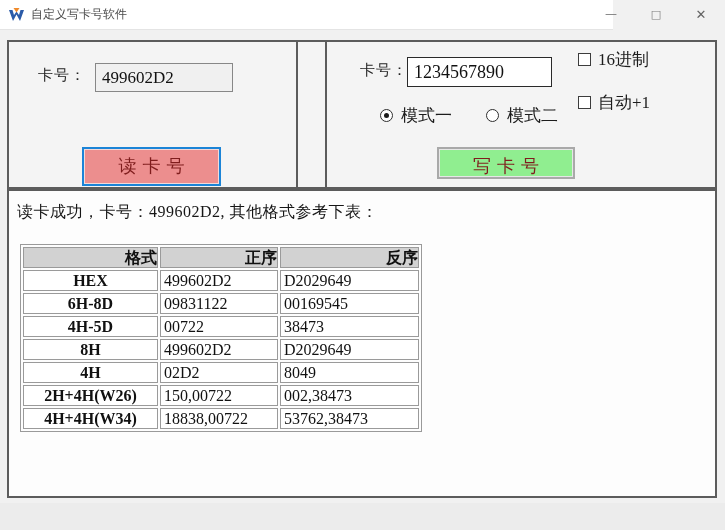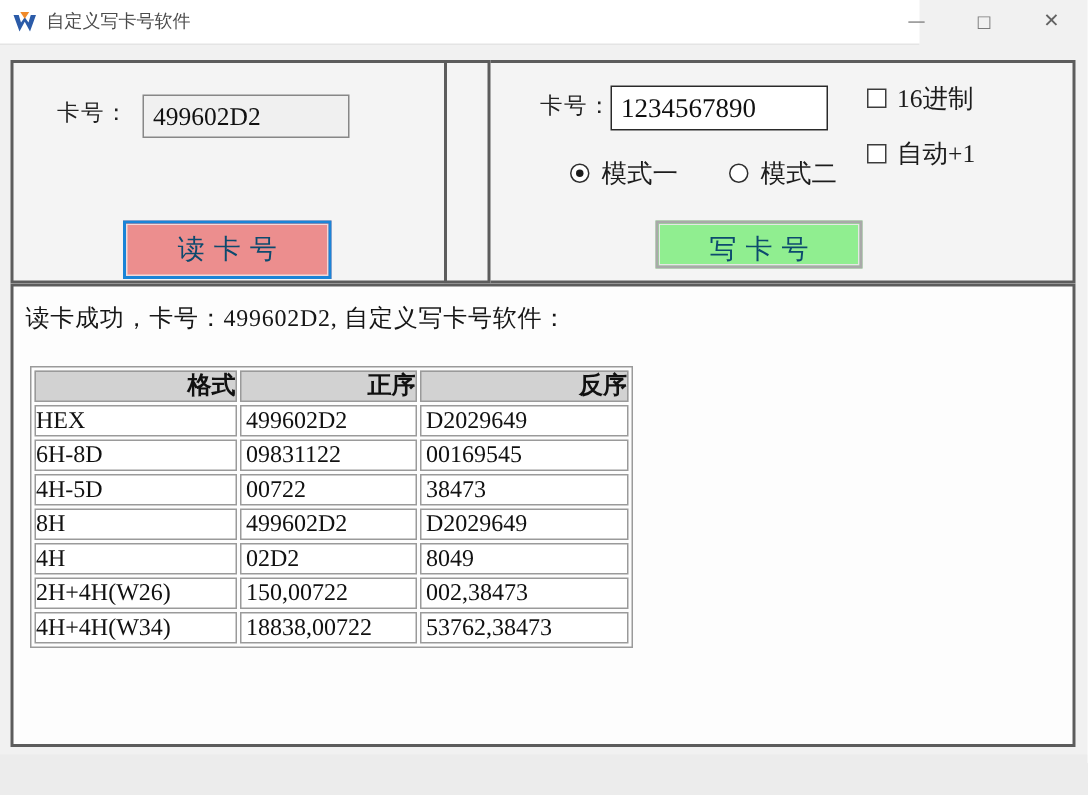--- a/index.html
+++ b/index.html
@@ -52,42 +52,42 @@
   .in-read {
     left:95px; top:63px; width:138px; height:29px;
     background:#f0f0f0; border:1px solid #878787;
   }
   .in-write {
     left:407px; top:57px; width:145px; height:30px; font-size:18px;
     background:#ffffff; border:1px solid #2a2a2a;
   }
   
   .checkrow { position:absolute; display:flex; align-items:center; gap:7px; }
-  .cb-hex  { left:578px; top:54px; }
+  .cb-hex  { left:578px; top:48px; }
   .cb-auto { left:578px; top:91px; }
   .cbox {
     width:13px; height:13px; border:1px solid #3c3c3c; background:#fff; flex:0 0 auto;
   }
   .check-label { font-size:17px; color:#1c1c1c; }
   .radiorow { position:absolute; display:flex; align-items:center; gap:8px; }
   .rd-mode1 { left:380px; top:104px; }
   .rd-mode2 { left:486px; top:104px; }
   .rbox {
     width:13px; height:13px; border:1px solid #2e2e2e; border-radius:50%;
     background:#fff; position:relative; flex:0 0 auto;
   }
   .rbox .dot {
     display:none; position:absolute; left:3px; top:3px; width:5px; height:5px;
     border-radius:50%; background:#1c1c1c;
   }
   .rbox.on .dot { display:block; }
   
   .big-btn {
     position:absolute; font-family:"Liberation Serif","DejaVu Serif",serif;
-    font-size:18px; color:#0c4a6e; text-align:center; cursor:pointer;
+    font-size:18px; color:#7f1d1d; text-align:center; cursor:pointer;
     letter-spacing:6px; text-indent:6px;
   }
   .btn-read {
     left:82px; top:147px; width:139px; height:39px; line-height:35px;
     background:#ec8e8e; border:2px solid #1b84d7;
     box-shadow:inset 0 0 0 1px #f2d9d9;
   }
   .btn-write {
     left:437px; top:147px; width:138px; height:32px; line-height:34px;
     background:#90ee90; border:2px solid #a9a9a9;
@@ -104,21 +104,21 @@
   .fmt-table th, .fmt-table td {
     border:1px solid #9a9a9a; height:19px; line-height:19px;
     background:#ffffff; white-space:nowrap; overflow:hidden;
   }
   .fmt-table th {
     background:#d2d2d2; font-weight:bold; text-align:right; font-size:16px;
   }
   .col-fmt { width:135px; }
   .col-fwd { width:118px; }
   .col-rev { width:139px; }
-  td.fmt { font-weight:normal; }
+  td.fmt { font-weight:bold; text-align:center; }
   td.val { text-align:left; padding-left:3px; }
 </style>
 </head>
 <body>
 
 <div class="titlebar">
   <svg class="app-icon" viewBox="0 0 17 17">
     <path d="M1,3 L5,14 L8.5,7.5 L12,14 L16,3 L12.5,3 L11,8 L8.5,4.5 L6,8 L4.5,3 Z" fill="#2b5ba8"></path>
     <path d="M5.5,1 L11.5,1 L8.5,5.5 Z" fill="#f08a2a"></path>
   </svg>
@@ -155,21 +155,21 @@
   <span class="check-label">模式一</span>
 </div>
 <div class="radiorow rd-mode2">
   <span class="rbox"></span>
   <span class="check-label">模式二</span>
 </div>
 
 <div class="big-btn btn-write">写卡号</div>
 
 <div class="panel bottom-panel">
-  <div class="status-text">读卡成功，卡号：499602D2, 自定义写卡号软件：</div>
+  <div class="status-text">读卡成功，卡号：499602D2, 其他格式参考下表：</div>
 
   <table class="fmt-table">
     <colgroup>
         <col class="col-fmt">
         <col class="col-fwd">
         <col class="col-rev">
       </colgroup>
     <tbody>
         <tr>
       <th>格式</th>

